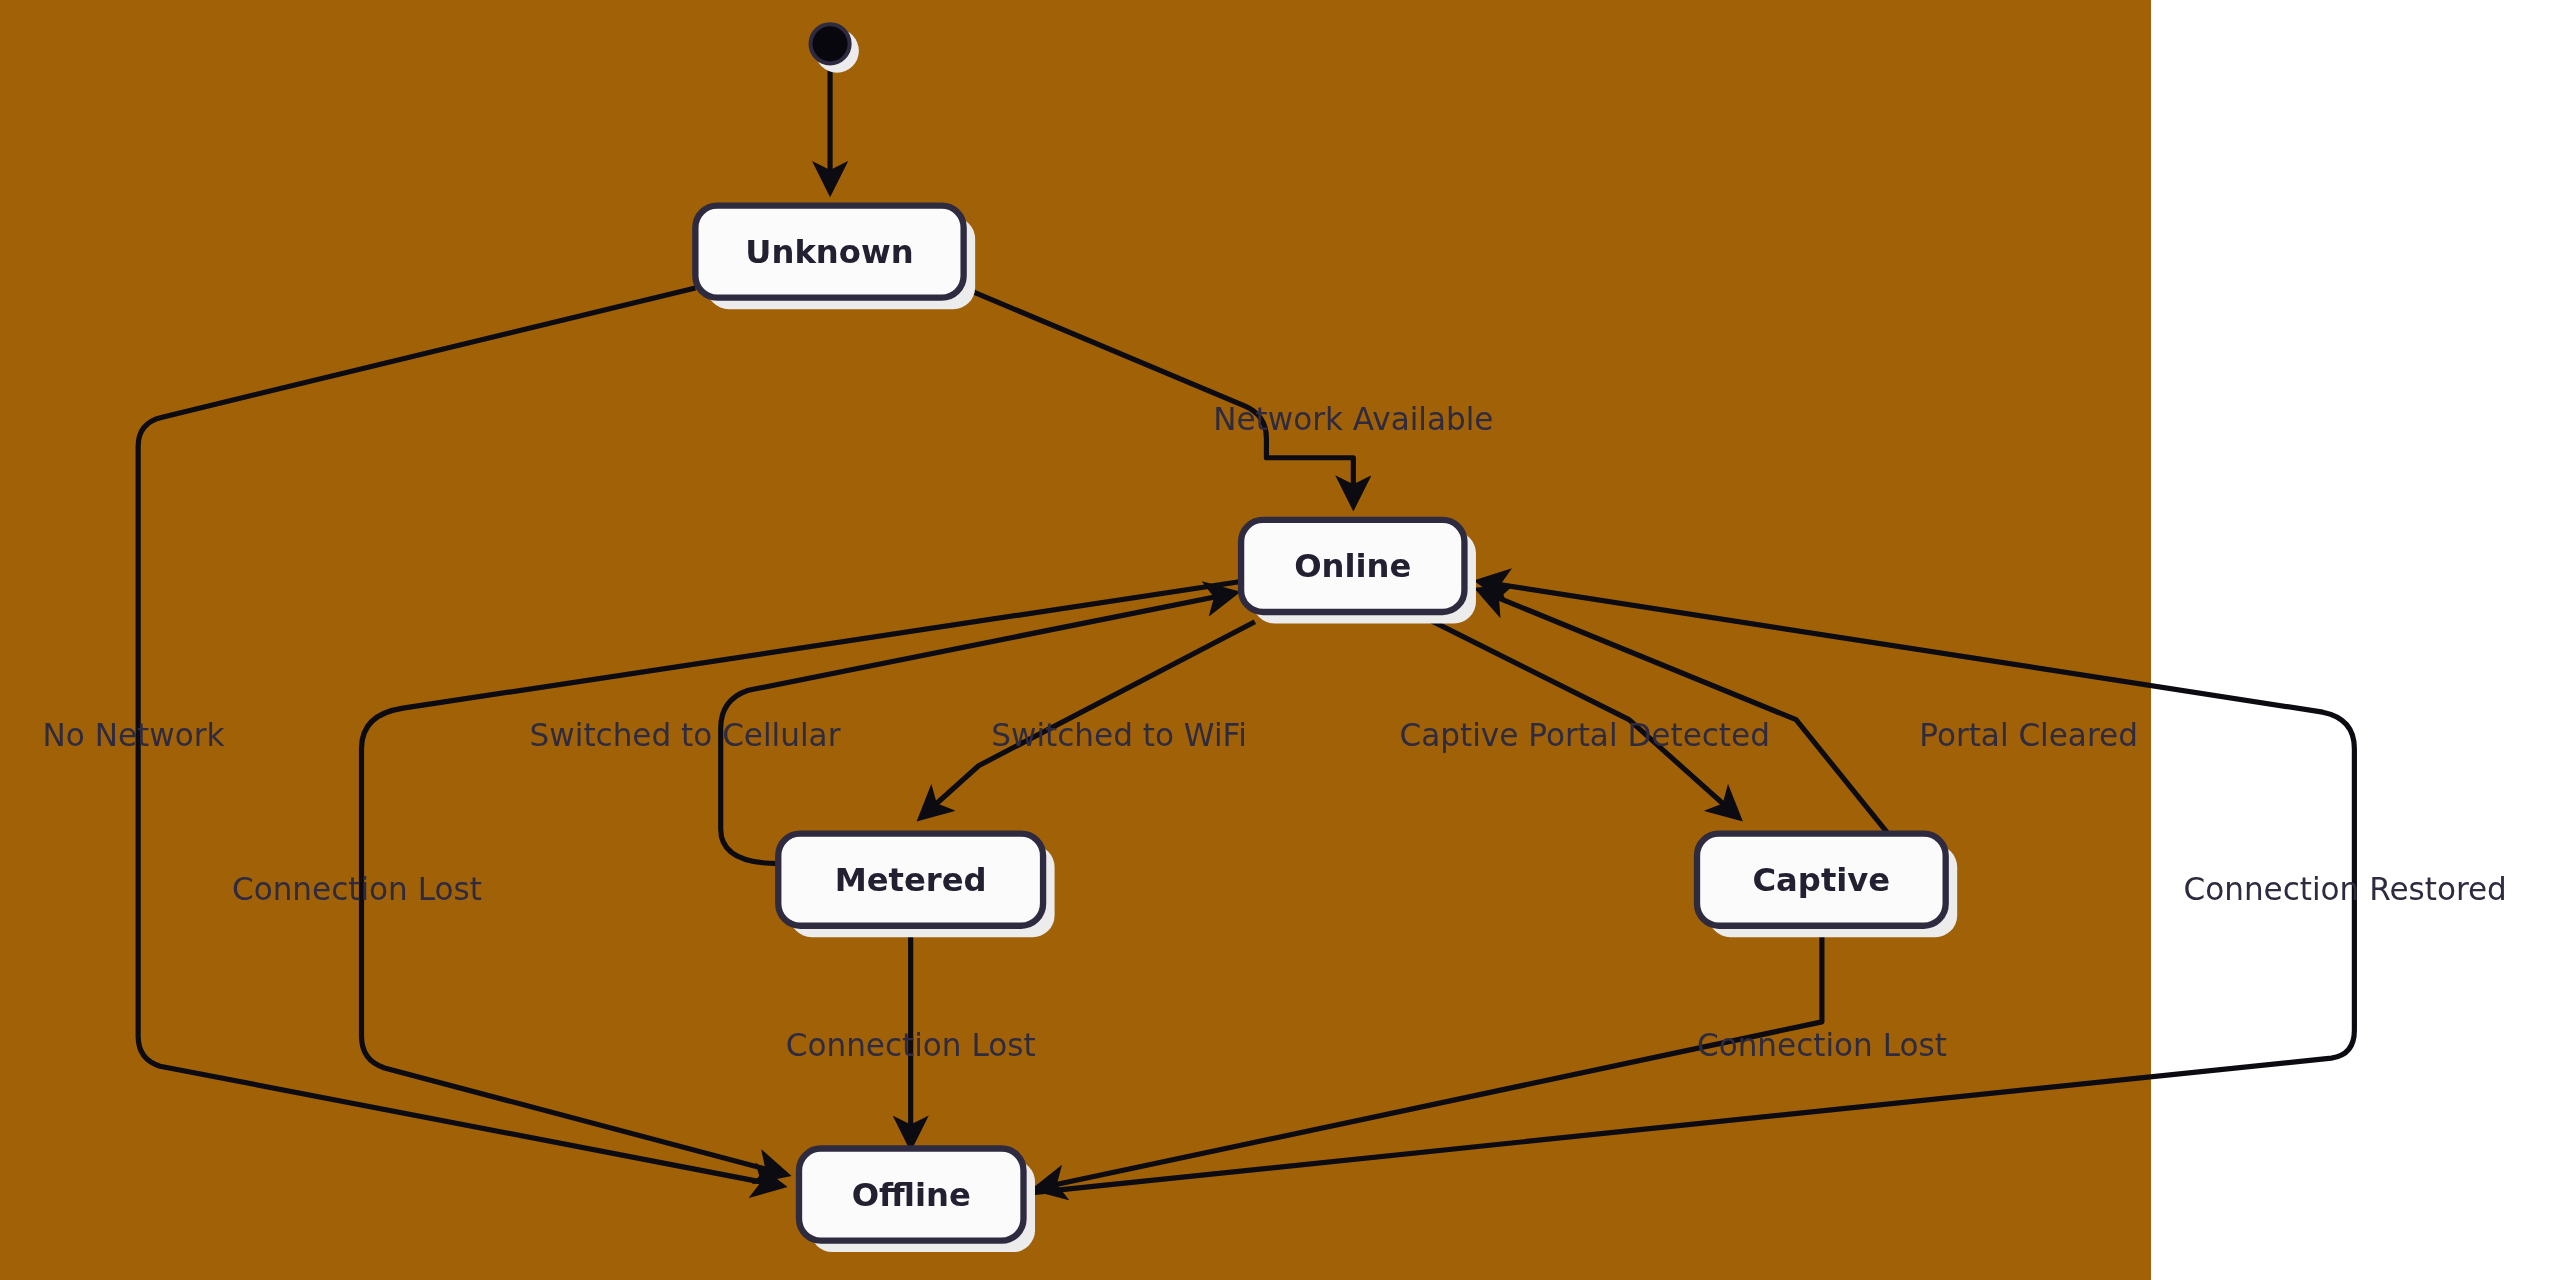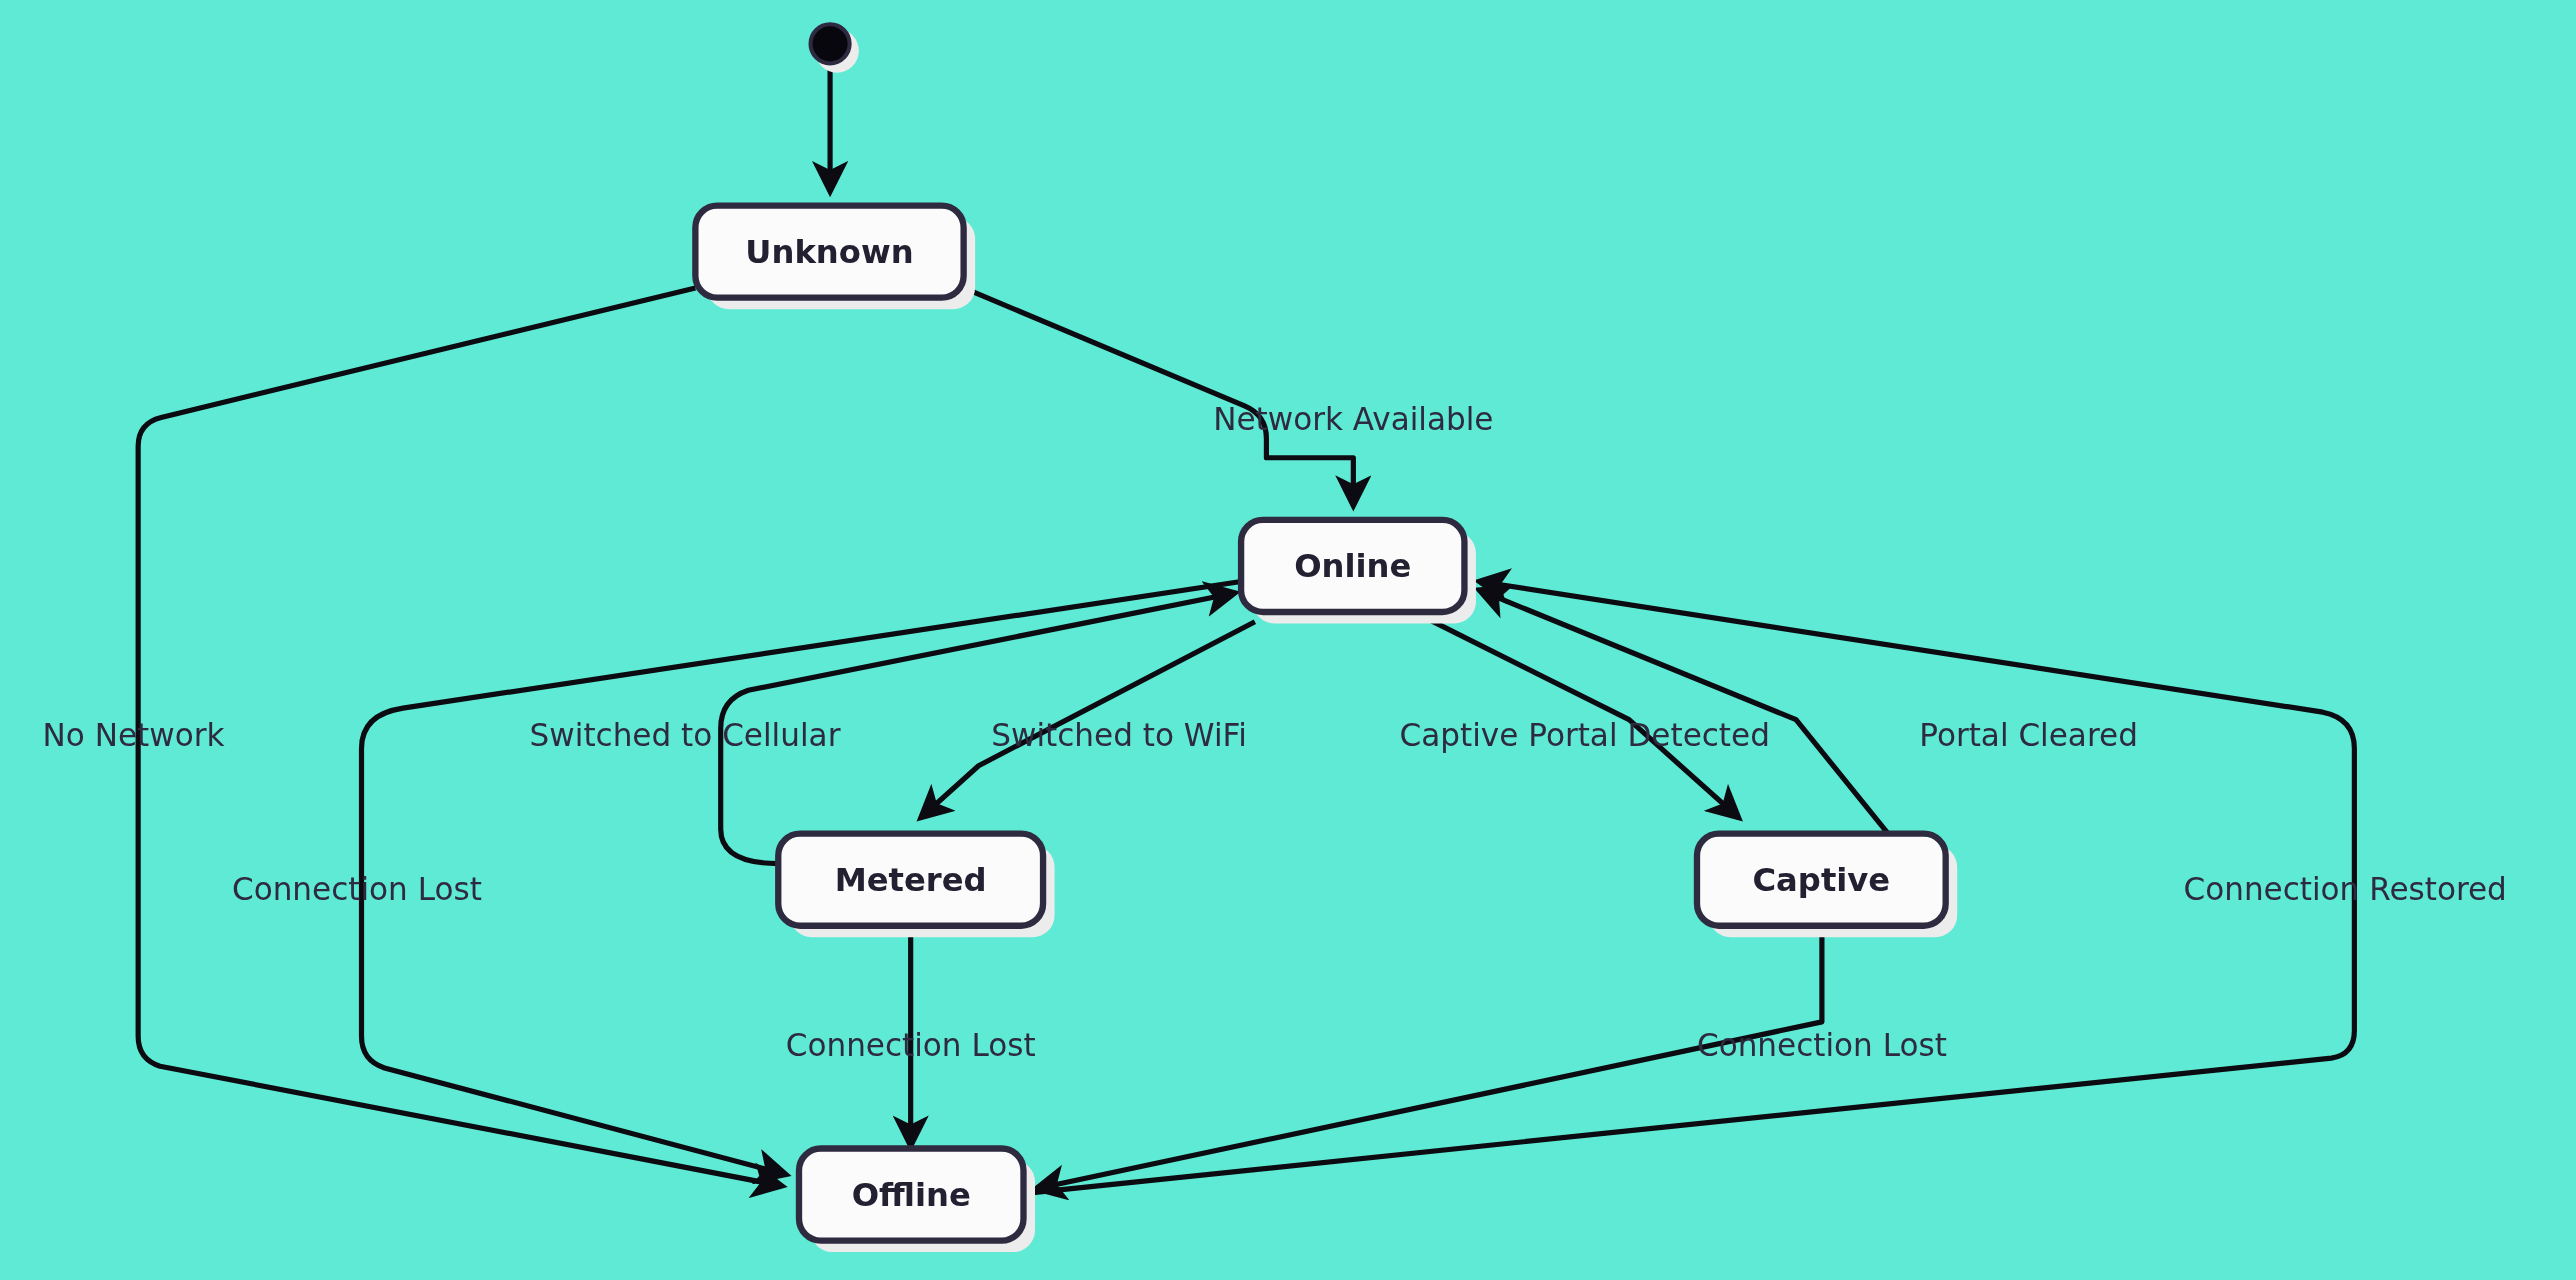--- a/index.html
+++ b/index.html
@@ -8,23 +8,23 @@
     background: #ffffff;
   }
   body {
     width: 2576px;
     height: 1281px;
     font-family: "DejaVu Sans", sans-serif;
     overflow: hidden;
   }
   #diagram-root {
     position: relative;
-    width: 2576px;
+    width: 2151px;
     height: 1281px;
-    background: #5eead4;
+    background: #a16207;
   }
   svg#state-diagram {
     display: block;
     width: 2576px;
     height: 1281px;
   }
   .edge-path {
     fill: none;
     stroke: #0b0b11;
     stroke-width: 9;

